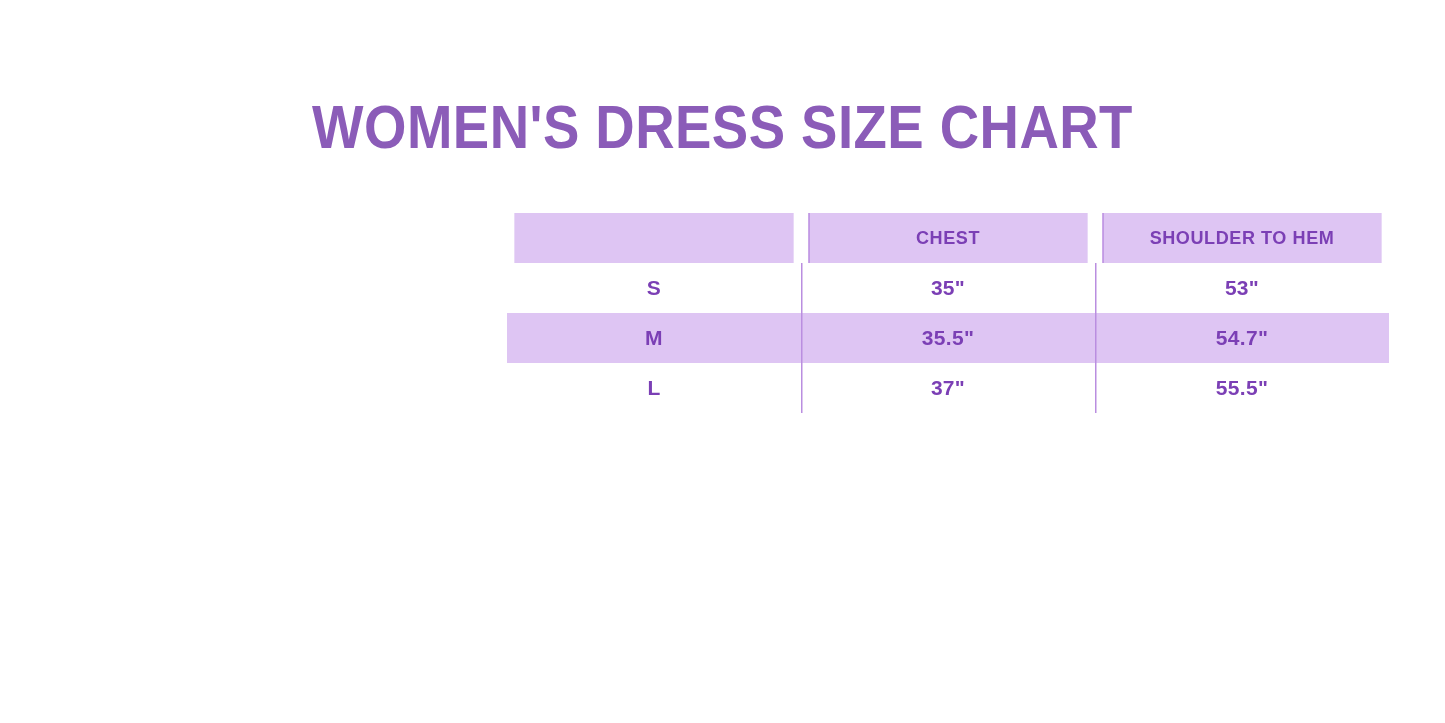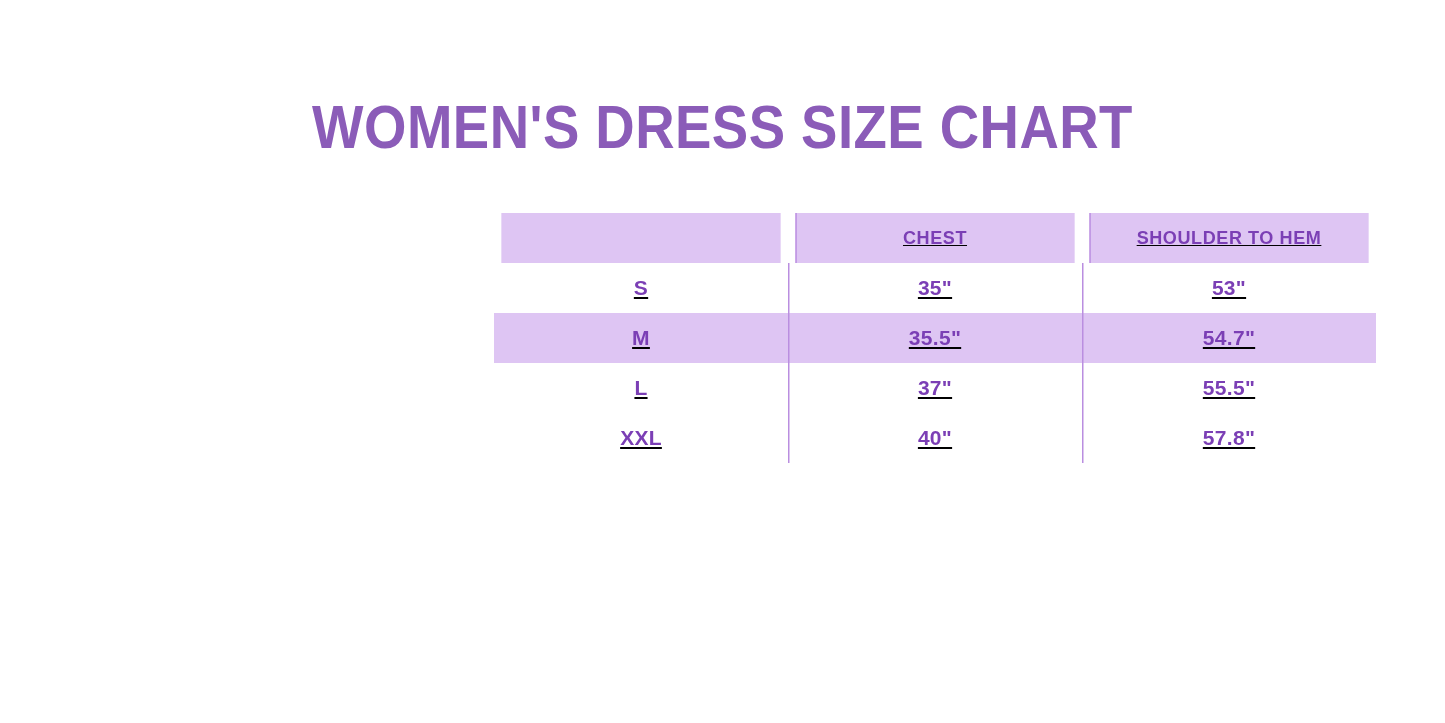--- a/index.html
+++ b/index.html
@@ -27,26 +27,25 @@
     line-height: 70px;
     letter-spacing: 0.5px;
     color: #8B5CB8;
     transform: scaleX(0.88);
     transform-origin: center top;
     white-space: nowrap;
   }
 
   #size-table {
     position: absolute;
-    left: 494px;
+    left: 507px;
     top: 213px;
     width: 882px;
     border-collapse: collapse;
     table-layout: fixed;
-    text-decoration: underline;
   }
 
   #size-table col.col-size  { width: 294px; }
   #size-table col.col-chest { width: 294px; }
   #size-table col.col-hem   { width: 294px; }
 
   #size-table td,
   #size-table th {
     padding: 0;
     margin: 0;
@@ -108,19 +107,14 @@
     <tr class="row-shaded">
       <td>M</td>
       <td class="sep-left">35.5"</td>
       <td class="sep-left">54.7"</td>
     </tr>
     <tr class="row-plain">
       <td>L</td>
       <td class="sep-left">37"</td>
       <td class="sep-left">55.5"</td>
     </tr>
-    <tr class="row-plain">
-      <td>XXL</td>
-      <td class="sep-left">40"</td>
-      <td class="sep-left">57.8"</td>
-    </tr>
   </tbody>
 </table>
 
 </body></html>

